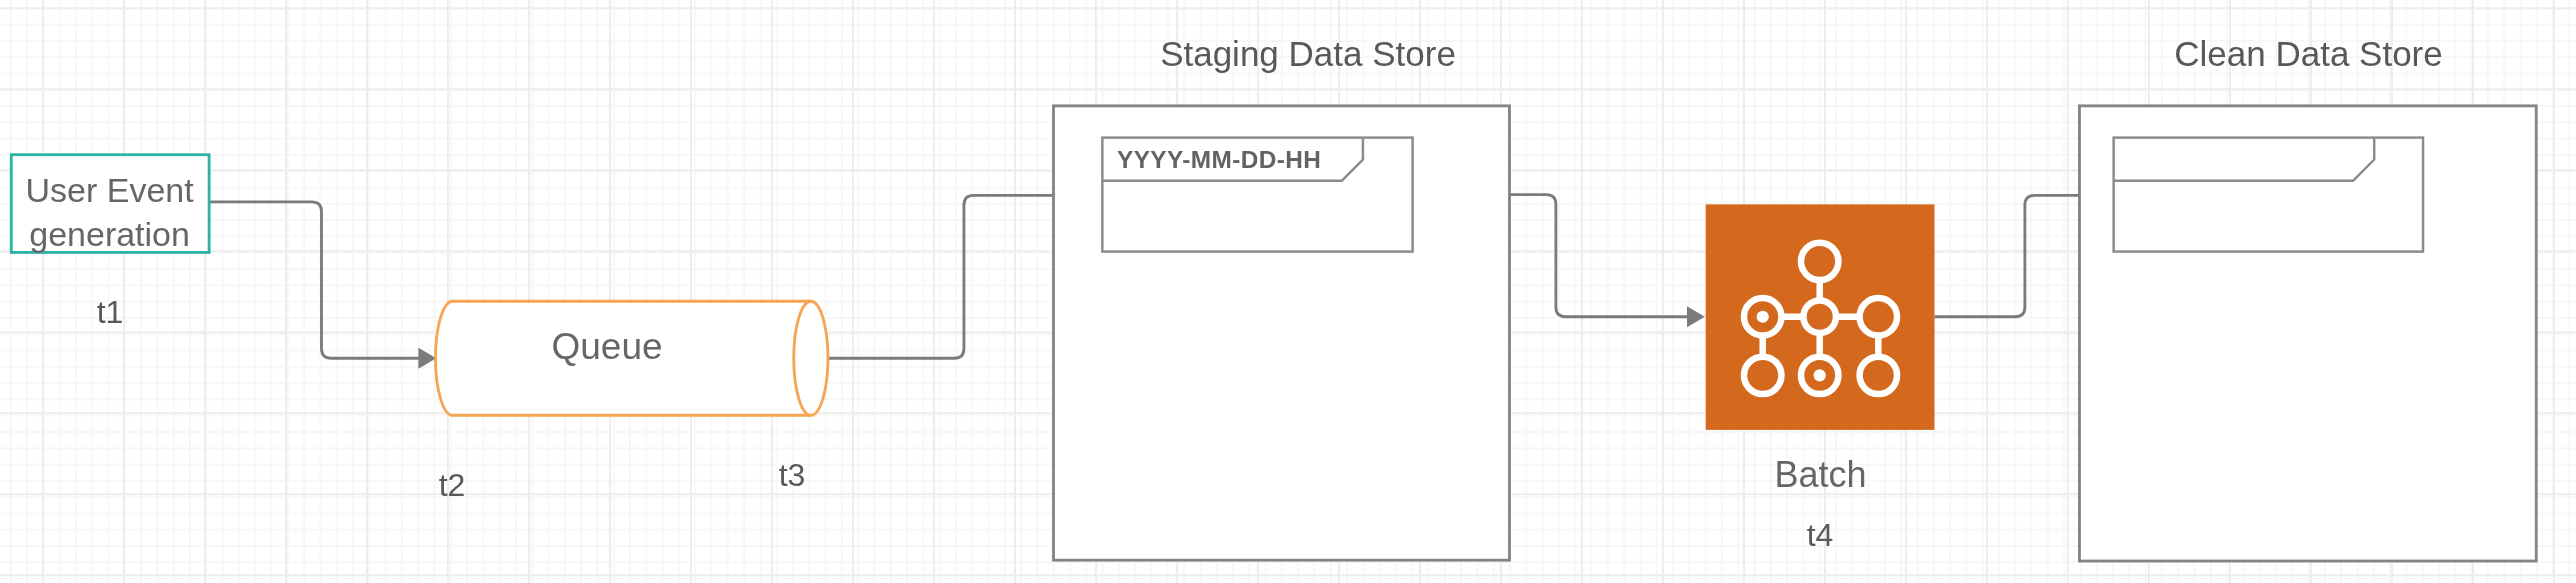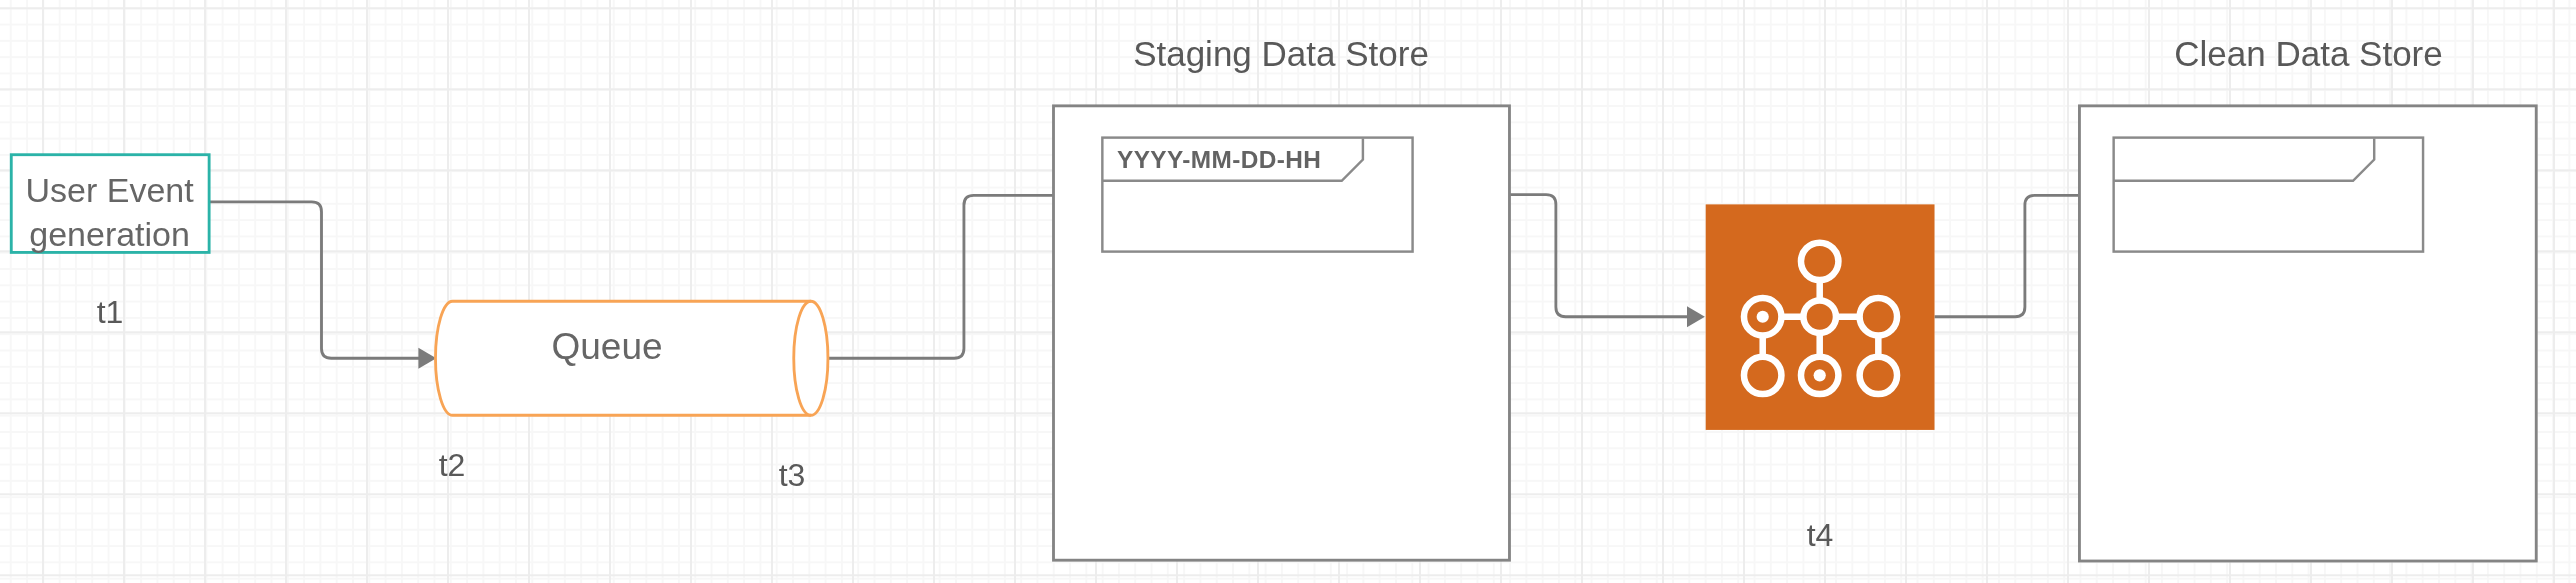--- a/index.html
+++ b/index.html
@@ -110,28 +110,29 @@
       <circle cx="2234" cy="461" r="7.5" fill="#ffffff"></circle>
     </g>
   </svg>
 
   <div class="lbl node-lbl" style="left:10.6px;top:155px;width:198px;height:114px;">User Event generation</div>
 
   <div class="lbl t-lbl" style="left:49px;top:292px;width:122px;height:41px;">t1</div>
 
   <div class="lbl node-lbl" style="left:444px;top:303px;width:326px;height:88px;font-size:37px;">Queue</div>
 
-  <div class="lbl t-lbl" style="left:391px;top:445px;width:122px;height:41px;">t2</div>
+  <div class="lbl t-lbl" style="left:391px;top:465px;width:122px;height:41px;">t2</div>
 
   <div class="lbl t-lbl" style="left:731px;top:455px;width:122px;height:41px;">t3</div>
 
-  <div class="lbl title-lbl" style="left:1053px;top:31px;width:456px;height:46px;">Staging Data Store</div>
+  <div class="lbl title-lbl" style="left:1080px;top:31px;width:456px;height:46px;">Staging Data Store</div>
 
   <div class="lbl part-lbl" style="left:1117px;top:140px;width:228px;height:39px;">YYYY-MM-DD-HH</div>
 
+  <div class="lbl node-lbl" style="left:1739px;top:455px;width:163px;height:41px;font-size:36px;">Batch</div>
 
   <div class="lbl t-lbl" style="left:1759px;top:515px;width:122px;height:41px;">t4</div>
 
   <div class="lbl title-lbl" style="left:2080px;top:31px;width:457px;height:46px;">Clean Data Store</div>
 
 
 </div>
 
 
 </body></html>

